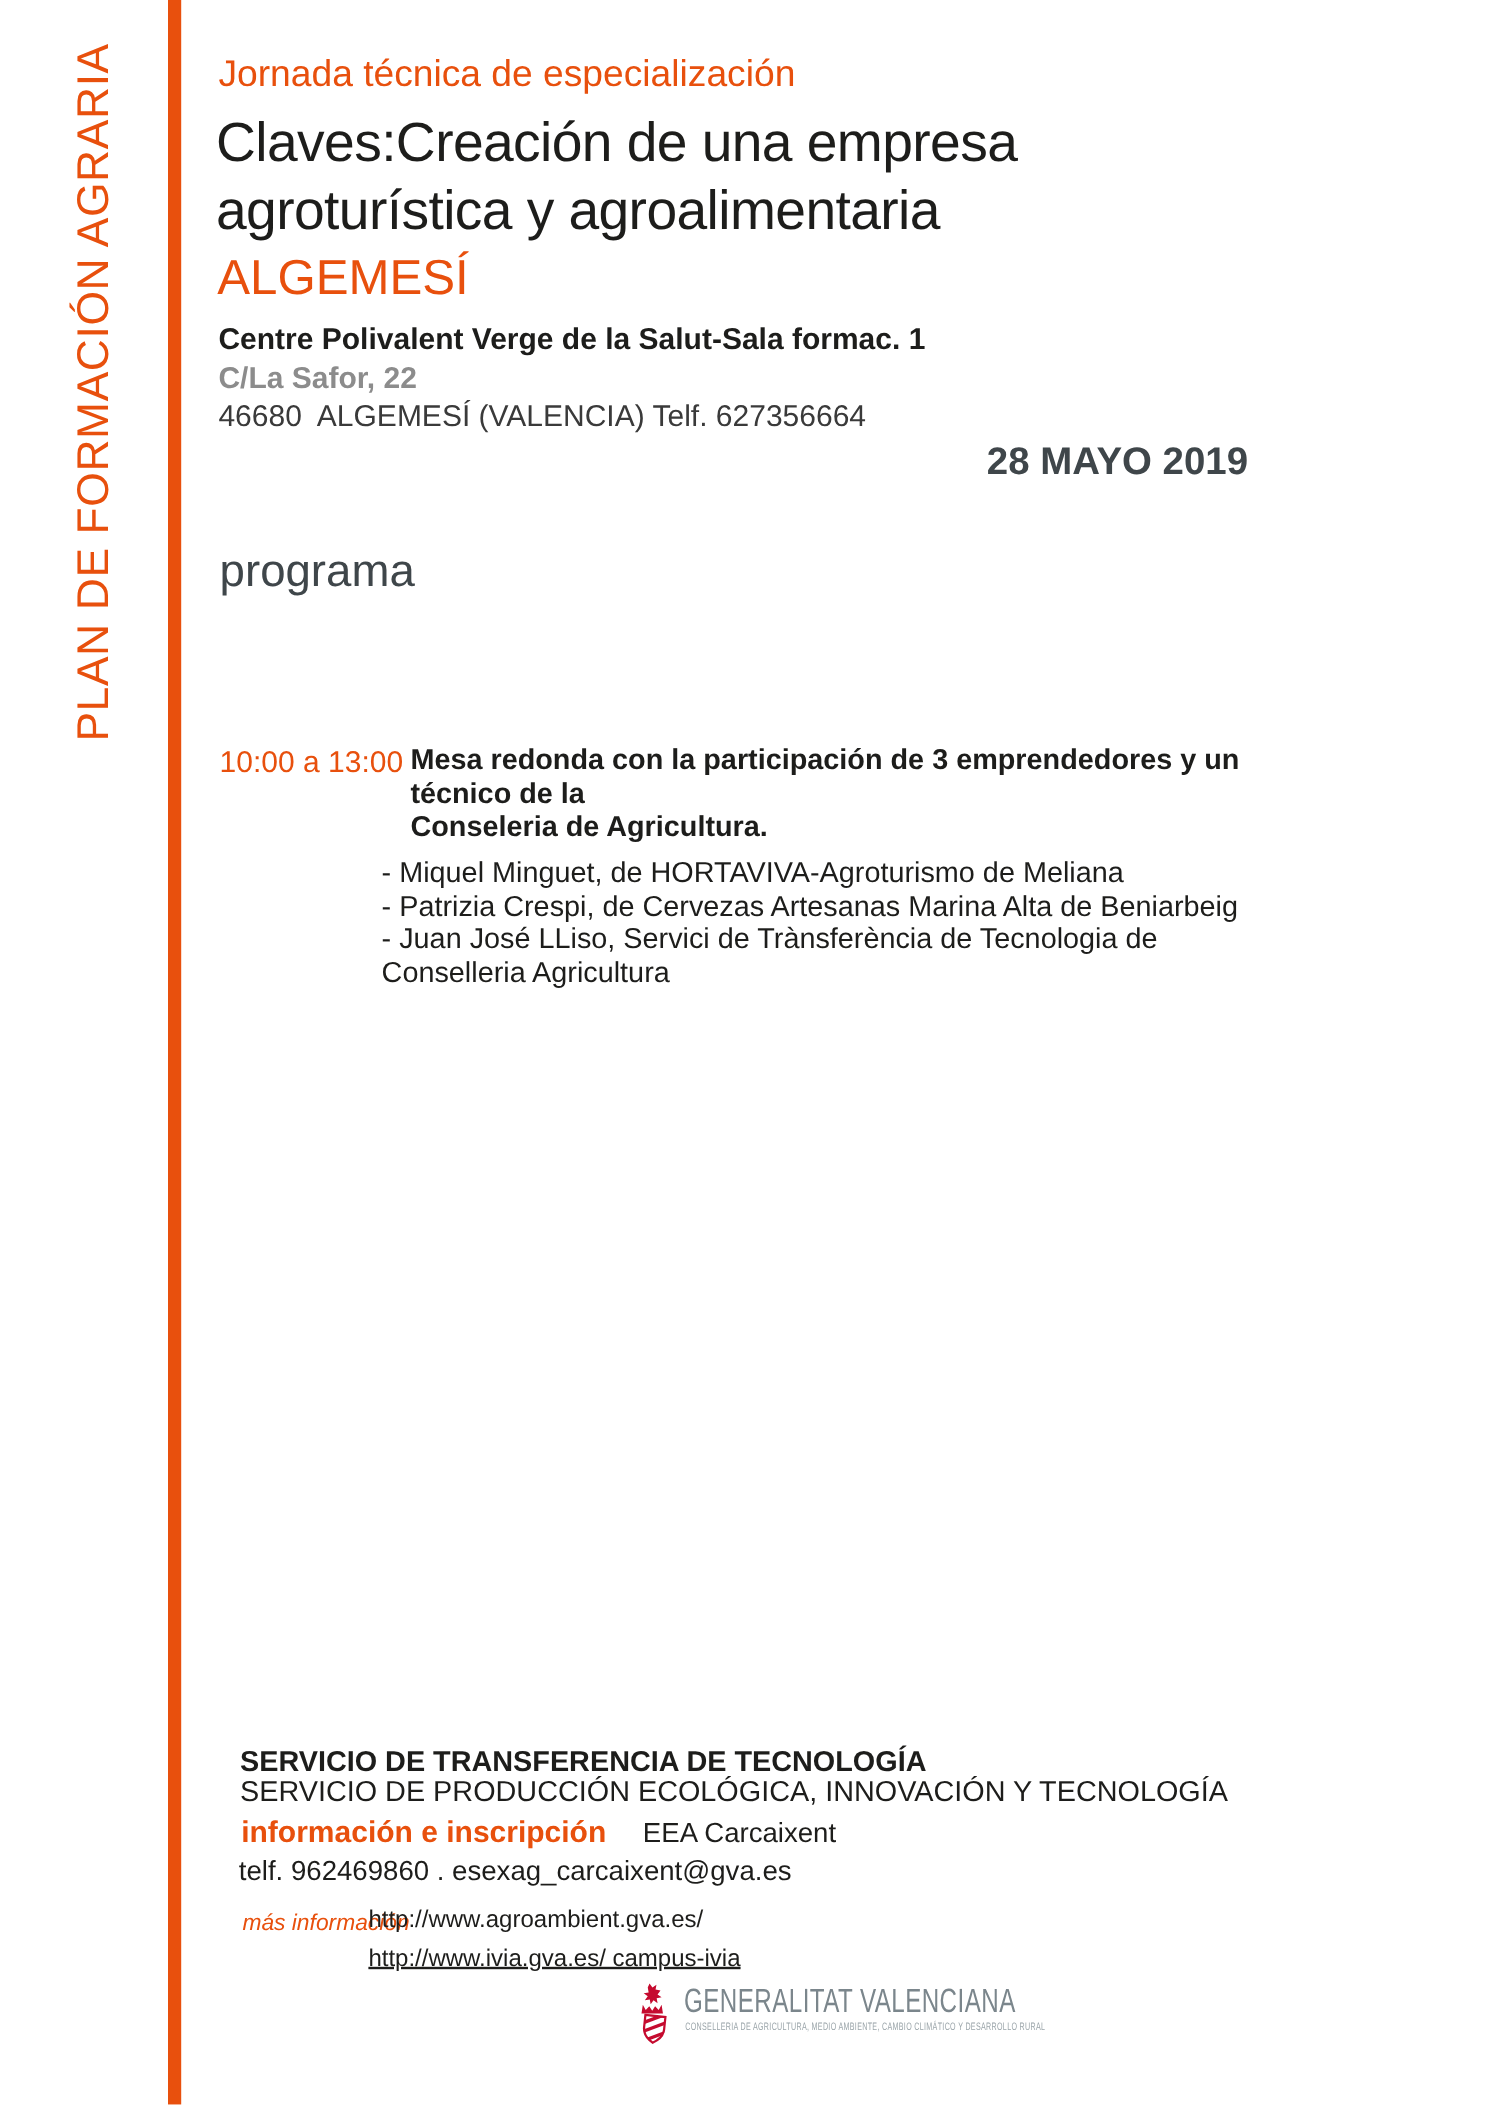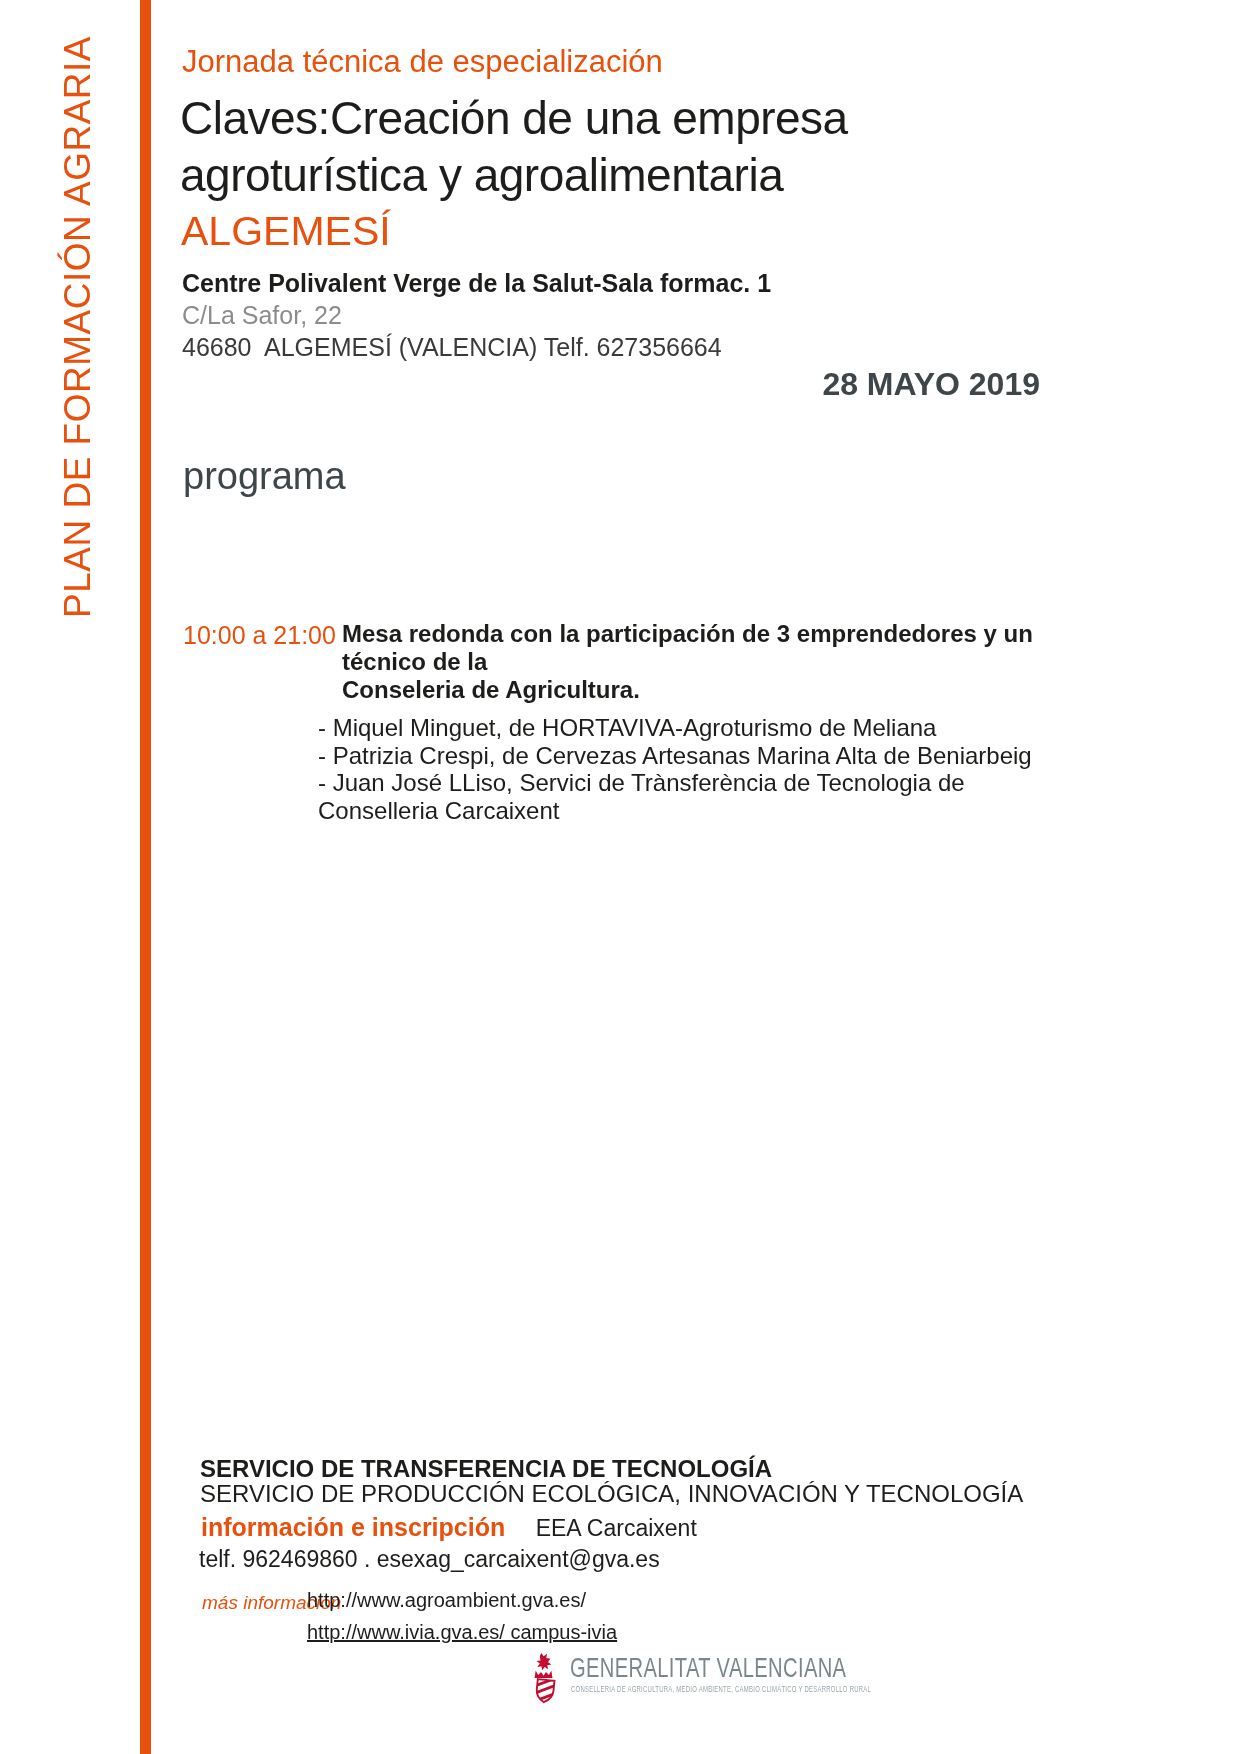--- a/index.html
+++ b/index.html
@@ -44,21 +44,21 @@
   .location{
     position:absolute;left:181px;top:208px;
     font-size:41px;color:var(--orange);
   }
   .venue{
     position:absolute;left:182px;top:269px;
     font-size:25px;font-weight:bold;color:var(--ink);
   }
   .address{
     position:absolute;left:182px;top:301px;
-    font-size:25px;color:var(--gray-mid);
+    font-size:25px;color:var(--gray-mid);font-weight:bold;
   }
   .cityphone{
     position:absolute;left:182px;top:333px;
     font-size:25px;color:var(--gray-dark);
     white-space:pre-wrap;
   }
   .date{
     position:absolute;right:200px;top:366px;
     font-size:32px;font-weight:bold;color:var(--slate);
   }
@@ -159,30 +159,30 @@
 
   <div class="address">C/La Safor, 22</div>
 
   <div class="cityphone">46680  ALGEMESÍ (VALENCIA) Telf. 627356664</div>
 
   <div class="date">28 MAYO 2019</div>
 
   <div class="programa">programa</div>
 
   <div class="session">
-    <div class="session-time">10:00 a 21:00</div>
+    <div class="session-time">10:00 a 13:00</div>
     <div class="session-body">
       <div class="session-title">
         <div>Mesa redonda con la participación de 3 emprendedores y un técnico de la</div>
         <div>Conseleria de Agricultura.</div>
       </div>
       <div class="session-items">
         <div class="session-item">- Miquel Minguet, de HORTAVIVA-Agroturismo de Meliana</div>
         <div class="session-item">- Patrizia Crespi, de Cervezas Artesanas Marina Alta de Beniarbeig</div>
-        <div class="session-item">- Juan José LLiso, Servici de Trànsferència de Tecnologia de Conselleria Carcaixent</div>
+        <div class="session-item">- Juan José LLiso, Servici de Trànsferència de Tecnologia de Conselleria Agricultura</div>
       </div>
     </div>
   </div>
 
   <div class="footer-service-bold">SERVICIO DE TRANSFERENCIA DE TECNOLOGÍA</div>
 
   <div class="footer-service">SERVICIO DE PRODUCCIÓN ECOLÓGICA, INNOVACIÓN Y TECNOLOGÍA</div>
 
   <div class="footer-info">
     <span class="label">información e inscripción</span>

